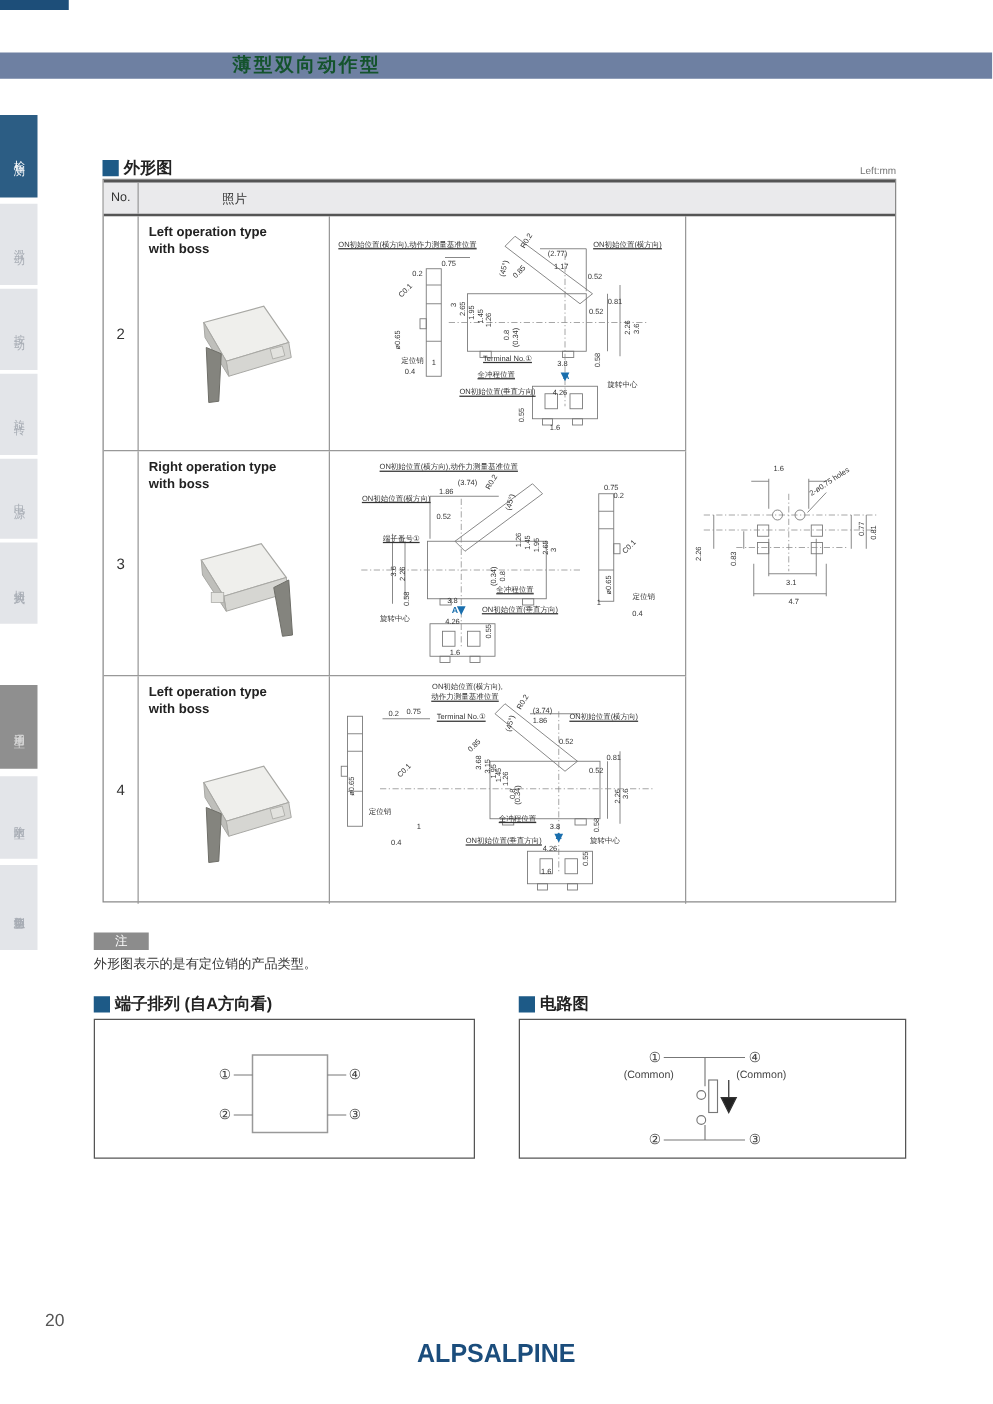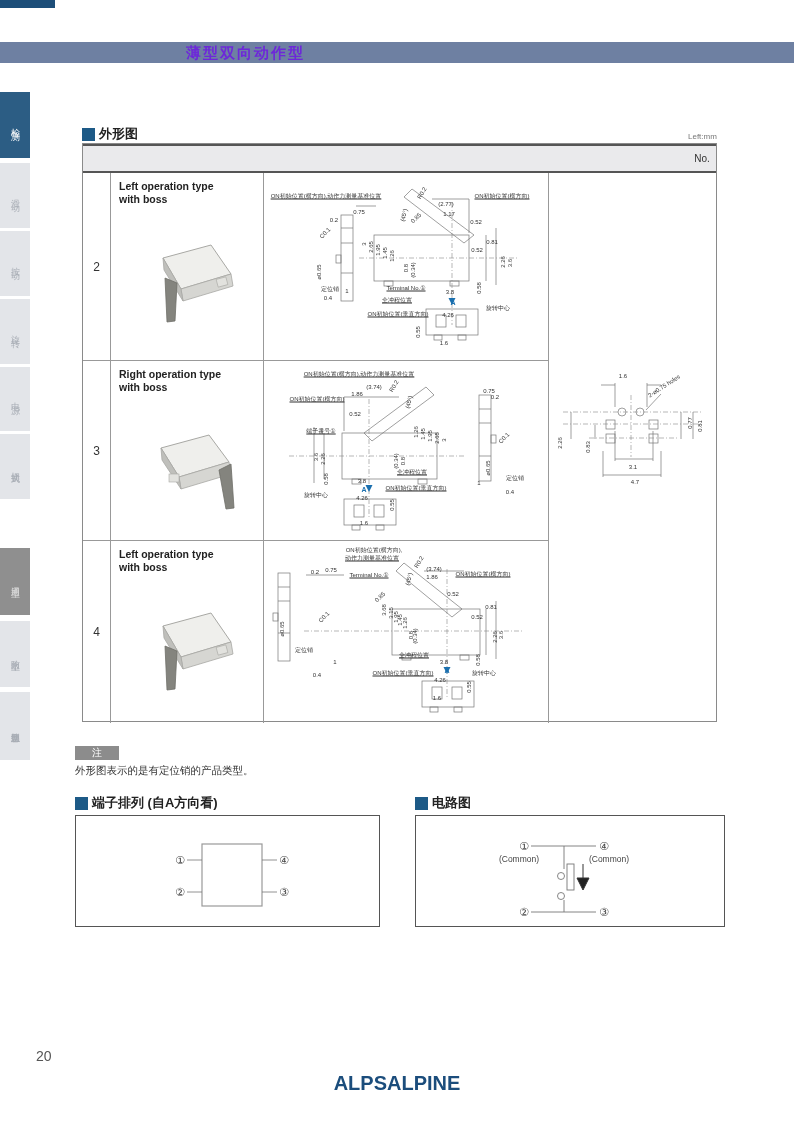--- a/index.html
+++ b/index.html
@@ -5,41 +5,41 @@
   html,body{margin:0;padding:0;background:#fff;}
   body{font-family:"Liberation Sans","DejaVu Sans",sans-serif;color:#222;}
   #page{position:relative;width:794px;height:1123px;background:#fff;overflow:hidden;}
 
   
   .mini-bar{position:absolute;left:0;top:0;width:55px;height:8px;background:#1d4e79;}
   .band{position:absolute;left:0;top:42px;width:794px;height:21px;background:#6e80a2;}
   .model-box{position:absolute;left:75px;top:0;width:97px;height:112px;background:#8c8c8c;
              display:flex;align-items:center;justify-content:center;}
   .model-box span{color:#fff;font-size:24px;font-weight:bold;letter-spacing:1px;margin-top:-14px;}
-  .subtitle{position:absolute;left:186px;top:42px;height:21px;line-height:21px;color:#6d28d9;
+  .subtitle{position:absolute;left:186px;top:42px;height:21px;line-height:21px;color:#14532d;
             font-size:15px;font-weight:bold;letter-spacing:2px;}
 
   
   .tab{position:absolute;left:0;width:30px;display:flex;align-items:center;justify-content:center;}
   .tab span{writing-mode:vertical-rl;text-orientation:upright;font-size:9px;letter-spacing:4px;}
   .tab.inactive{background:#e3e5e9;}
   .tab.inactive span{color:#a8adb5;}
   .tab.active-blue{background:#2c5d84;}
   .tab.active-blue span{color:#fff;}
   .tab.active-gray{background:#8f8f8f;}
   .tab.active-gray span{color:#d6d6d6;}
 
   
   .sec-title{position:absolute;font-size:13px;font-weight:bold;color:#222;display:flex;align-items:center;gap:4px;}
   .sec-sq{display:inline-block;width:13px;height:13px;background:#1d5a87;}
   .unit{position:absolute;font-size:8px;color:#777;}
 
   
   .tbl{position:absolute;left:82px;top:143px;width:635px;height:579px;border:1px solid #8a8a8a;box-sizing:border-box;}
-  .thead{display:flex;height:29px;background:#eaeaec;border-top:2px solid #555;border-bottom:2px solid #555;box-sizing:border-box;justify-content:flex-end;}
+  .thead{display:flex;height:29px;background:#eaeaec;border-top:2px solid #555;border-bottom:2px solid #555;box-sizing:border-box;}
   .th{display:flex;align-items:center;justify-content:center;font-size:10px;color:#333;border-right:1px solid #999;box-sizing:border-box;text-align:center;white-space:pre-line;}
   .th:last-child{border-right:none;}
   .tbody{display:flex;height:548px;}
   .left-rows{width:466px;}
   .row{display:flex;border-bottom:1px solid #999;box-sizing:border-box;}
   .row:last-child{border-bottom:none;}
   .cell{border-right:1px solid #999;box-sizing:border-box;position:relative;}
   .no-cell{width:28px;display:flex;align-items:center;justify-content:center;font-size:12px;color:#333;}
   .photo-cell{width:153px;}
   .shape-cell{width:285px;}
@@ -109,20 +109,21 @@
 
   <div class="sec-title" style="left:82px;top:125px;">
     <span class="sec-sq"></span>
     <span>外形图</span>
   </div>
   <div class="unit" style="left:688px;top:132px;">Left:mm</div>
 
   <div class="tbl">
     <div class="thead">
       <div class="th" style="width:28px;">No.</div>
+      <div class="th" style="width:153px;">照片</div>
     </div>
     <div class="tbody">
       <div class="left-rows">
 
         <div class="row" style="height:188px;">
           <div class="cell no-cell">2</div>
           <div class="cell photo-cell">
             <div class="type-title">Left operation type
 with boss</div>
             <div class="photo-art">

